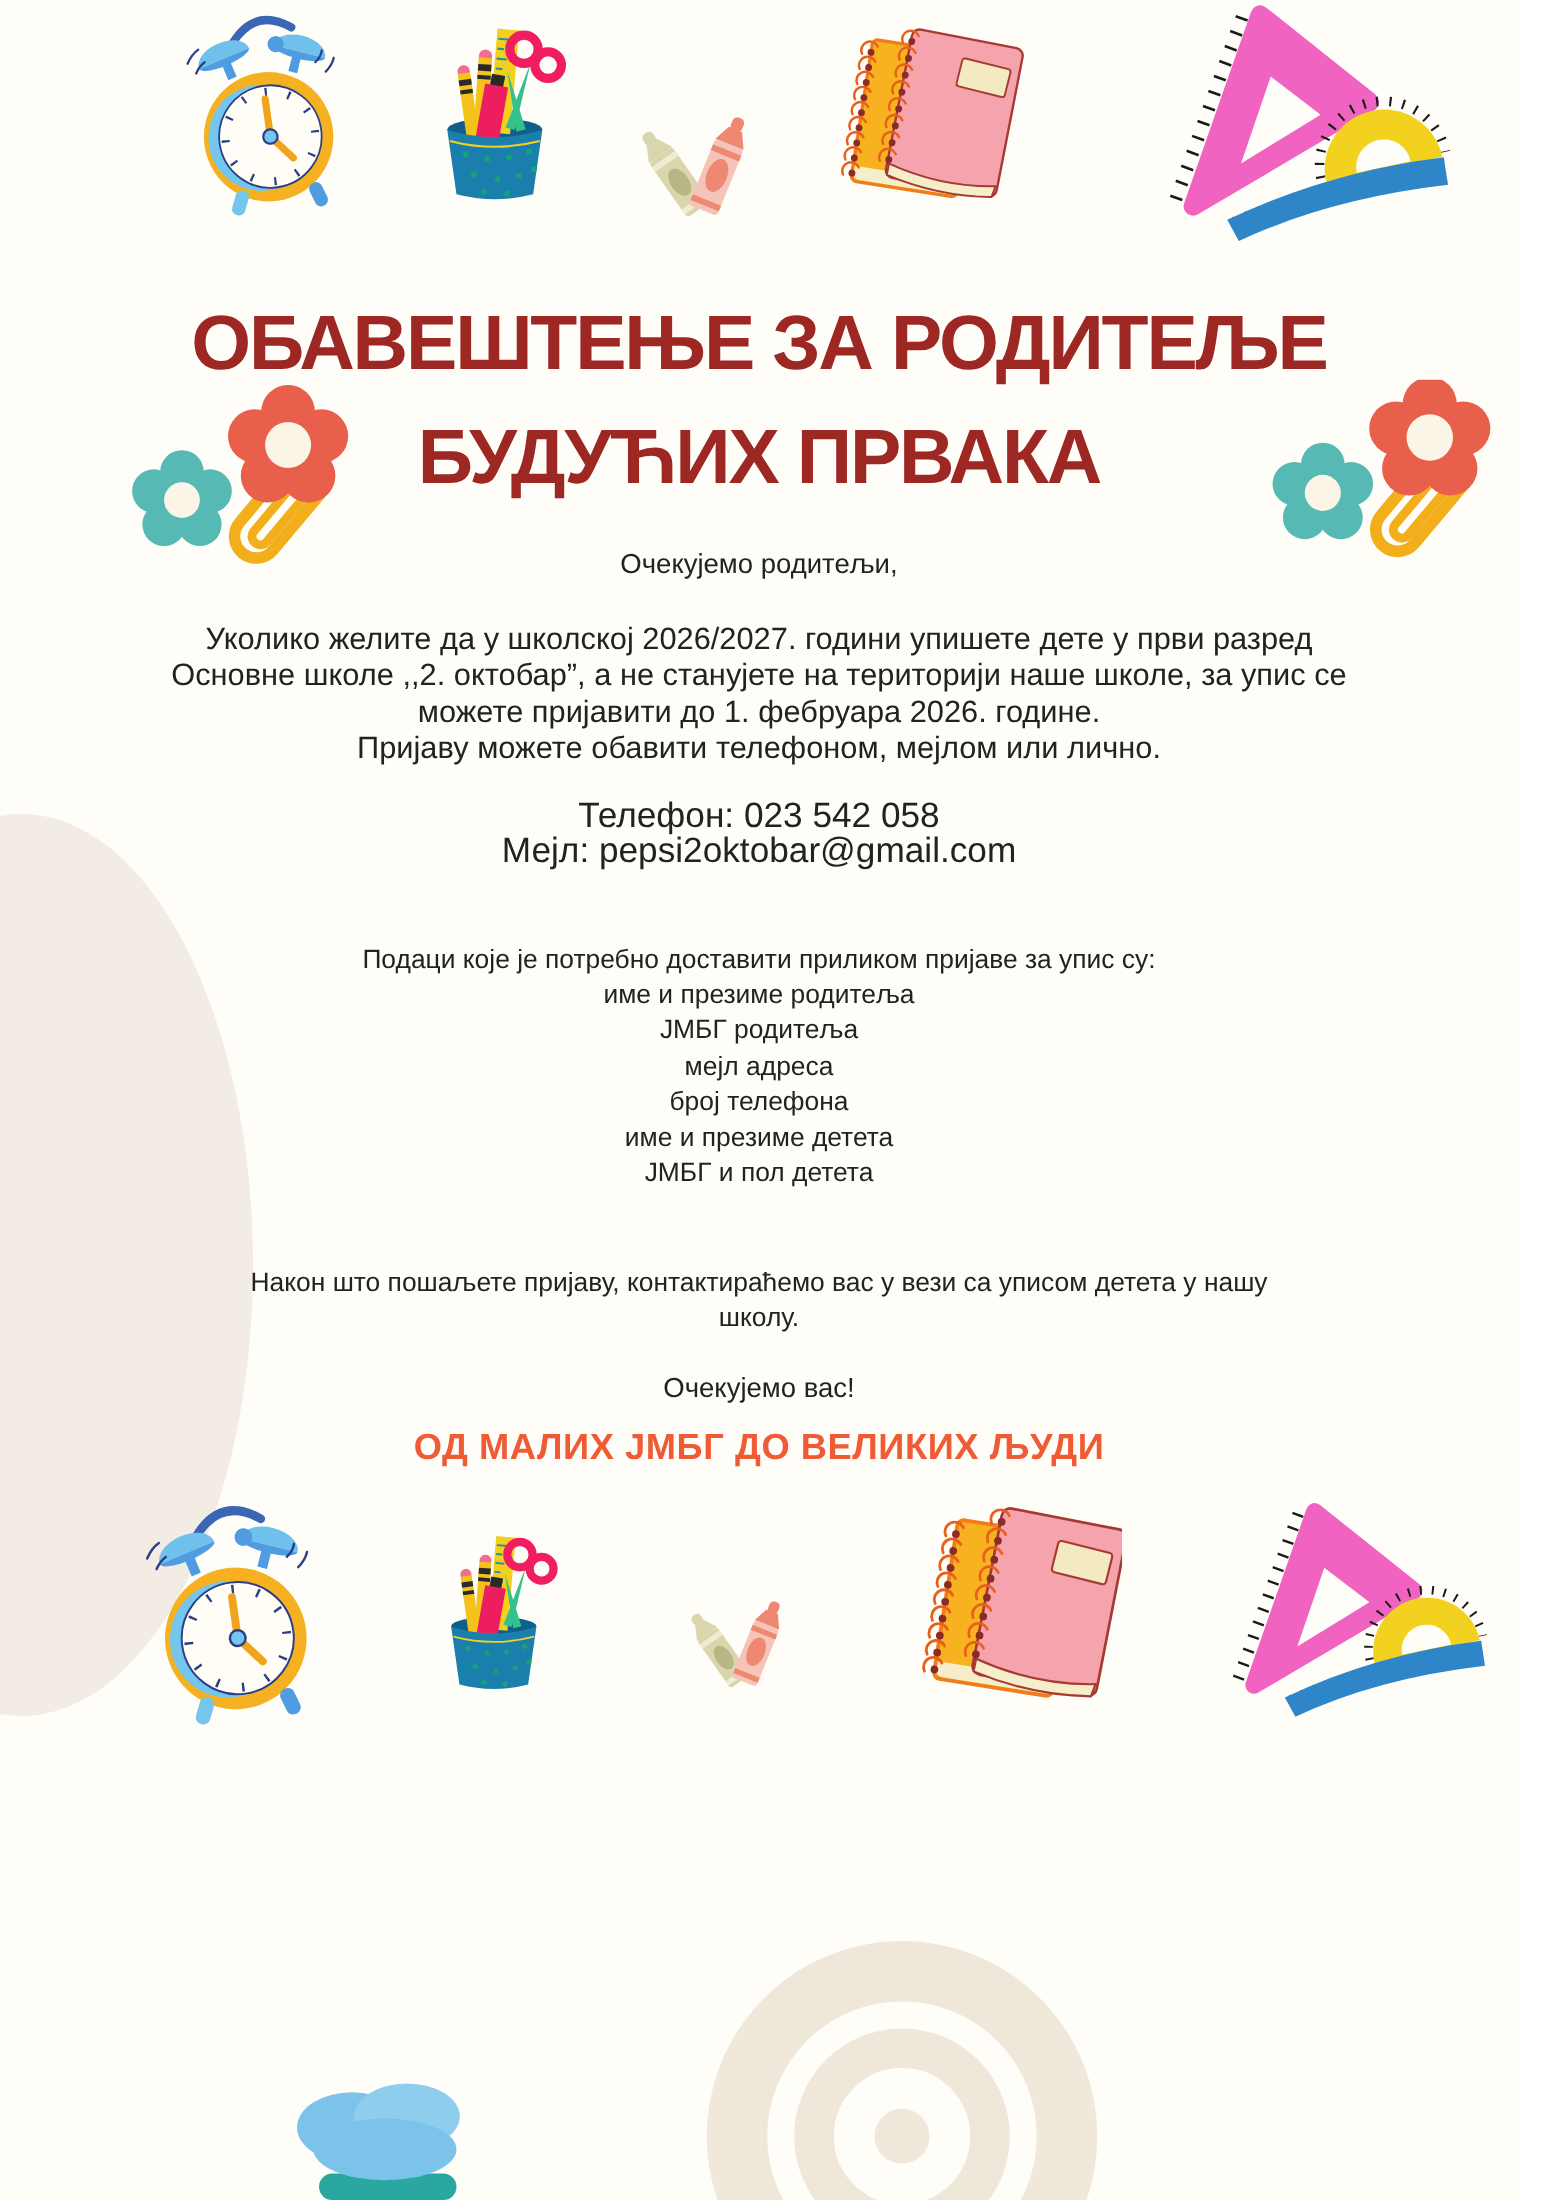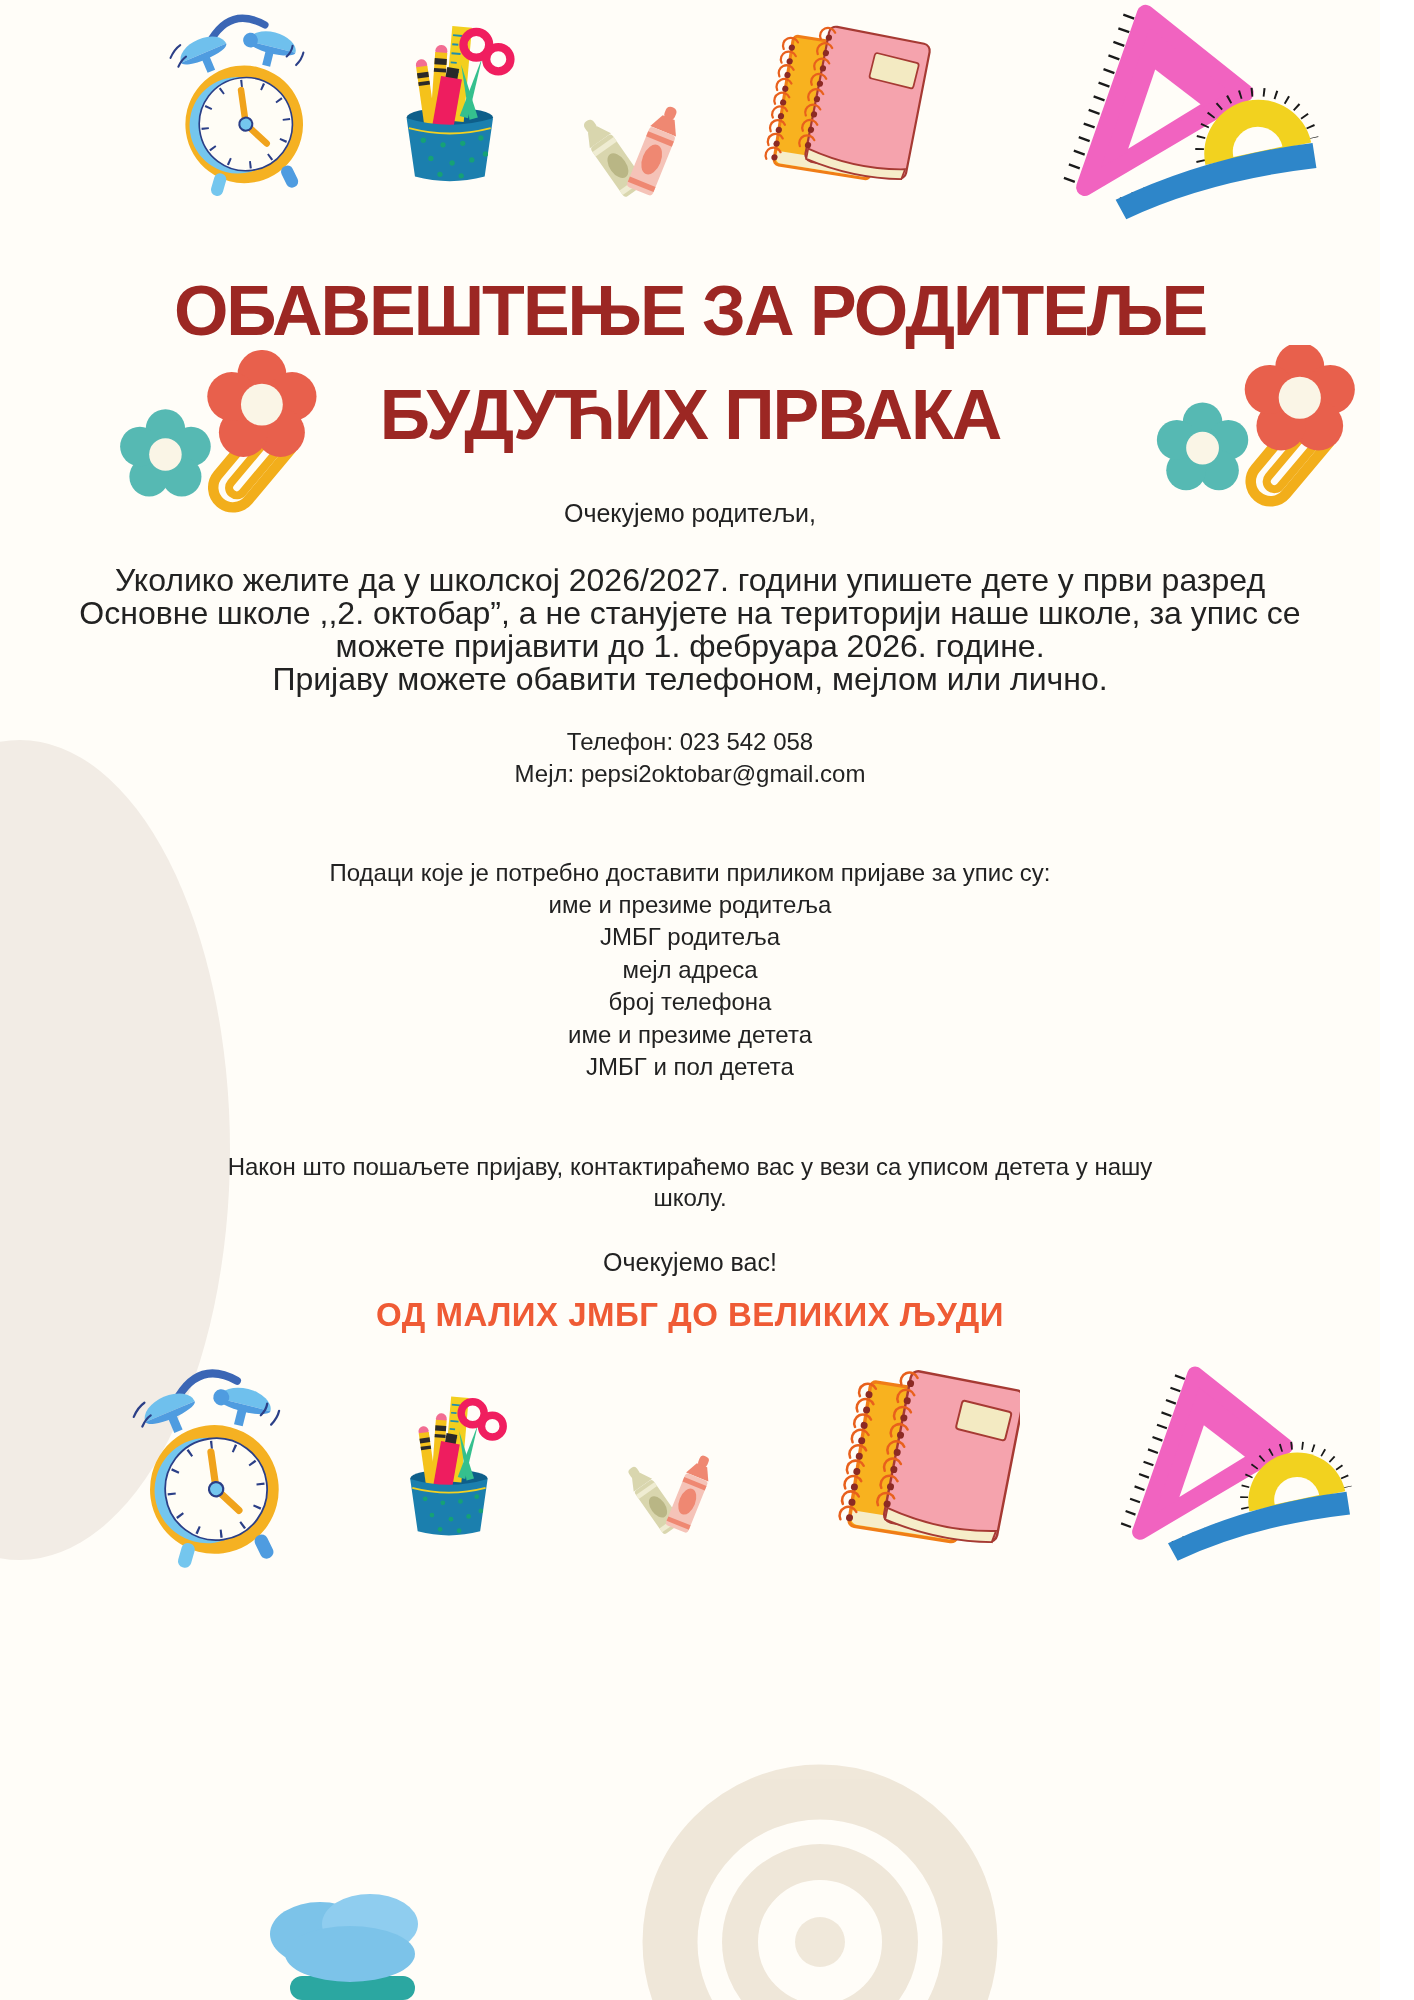--- a/index.html
+++ b/index.html
@@ -18,22 +18,22 @@
   }
   .txt{
     position:absolute;left:0;width:100%;
     text-align:center;color:#222222;
   }
   .title{
     top:259px;font-size:70px;line-height:104px;font-weight:700;
     letter-spacing:-2px;color:#9c2723;margin:0;
   }
   .greeting{top:497px;font-size:25px;line-height:32px;}
-  .intro{top:564px;font-size:32px;line-height:33px;}
-  .contact{top:726px;font-size:24px;line-height:31.5px;}
+  .intro{top:564px;font-size:28px;line-height:33px;}
+  .contact{top:726px;font-size:32px;line-height:31.5px;}
   .req-heading{top:857px;font-size:24px;line-height:32px;}
   .req-items{top:889px;font-size:24px;line-height:32.4px;}
   .note{top:1151px;font-size:24px;line-height:31px;}
   .welcome{top:1246px;font-size:25px;line-height:32px;}
   .slogan{
     top:1295px;font-size:33px;line-height:40px;font-weight:700;
     letter-spacing:0.5px;color:#ef5b35;
   }
 </style>
 </head>

